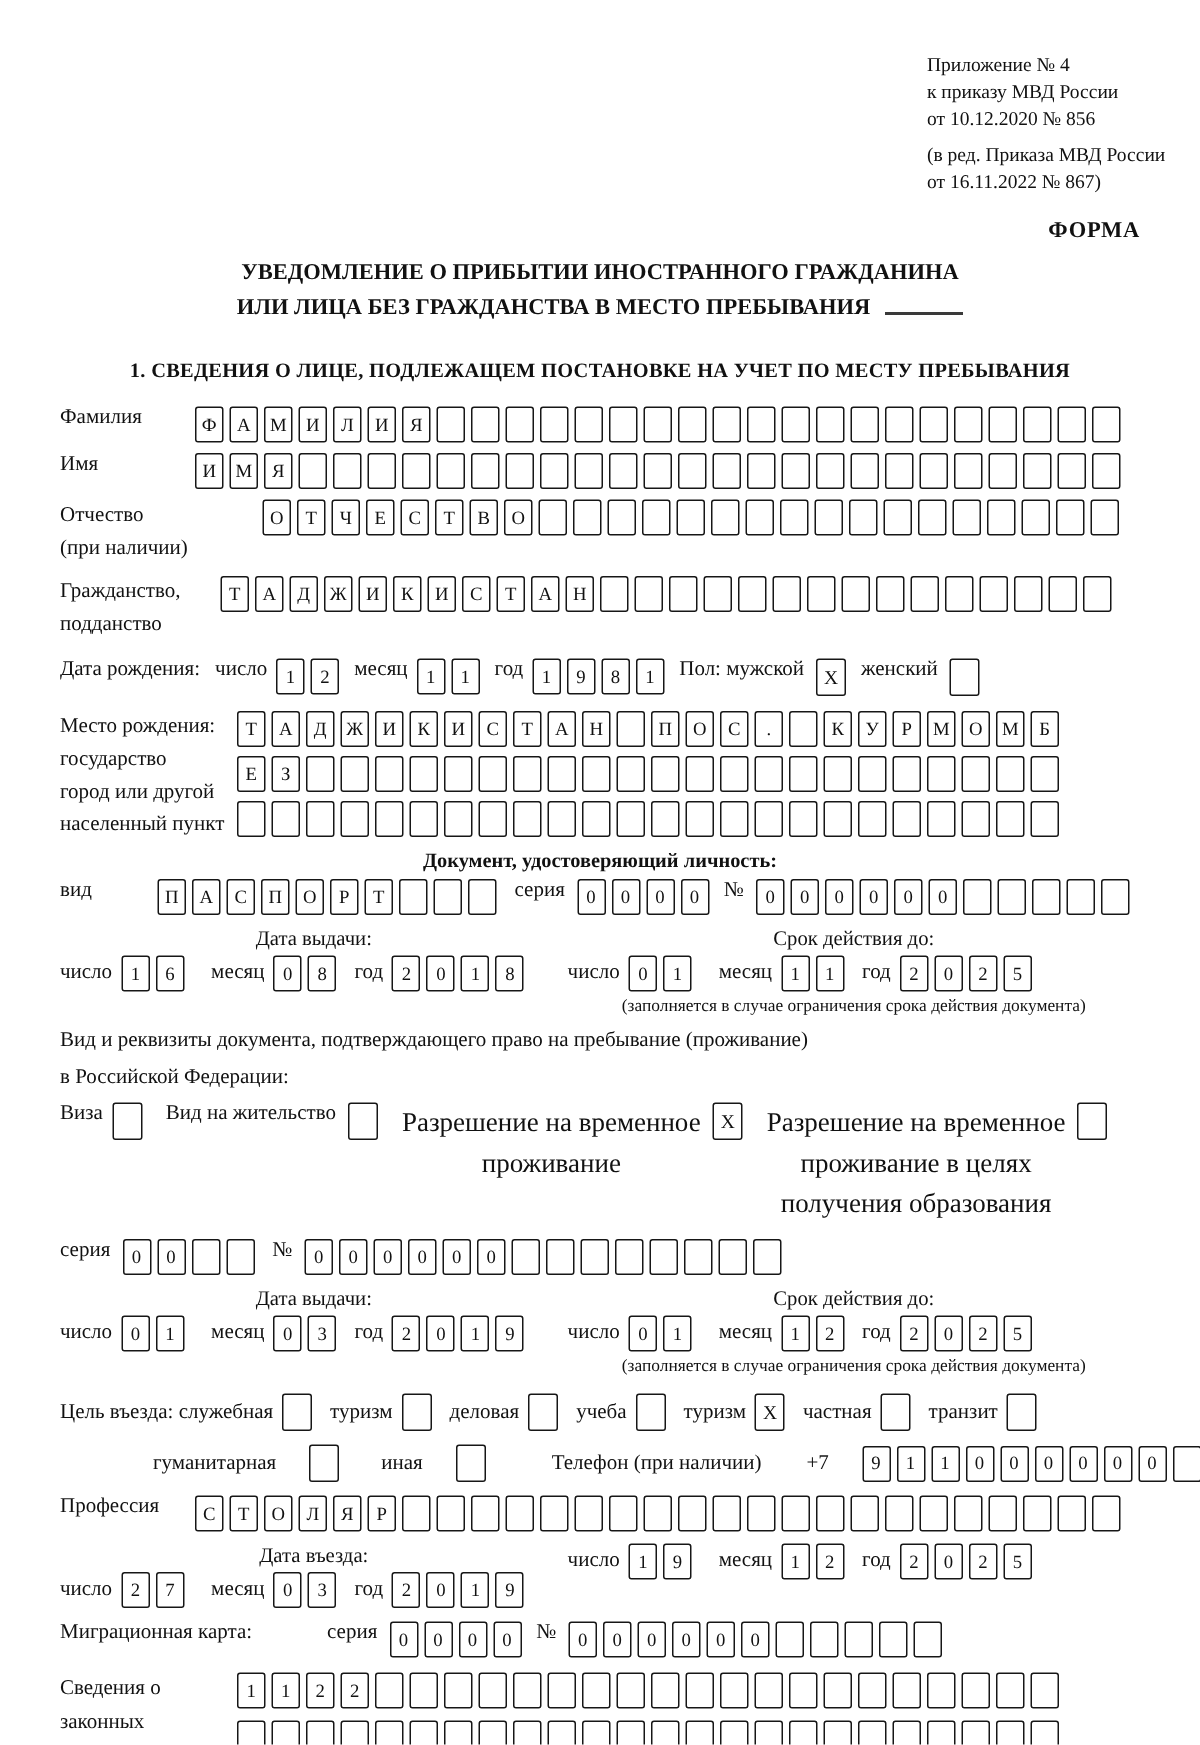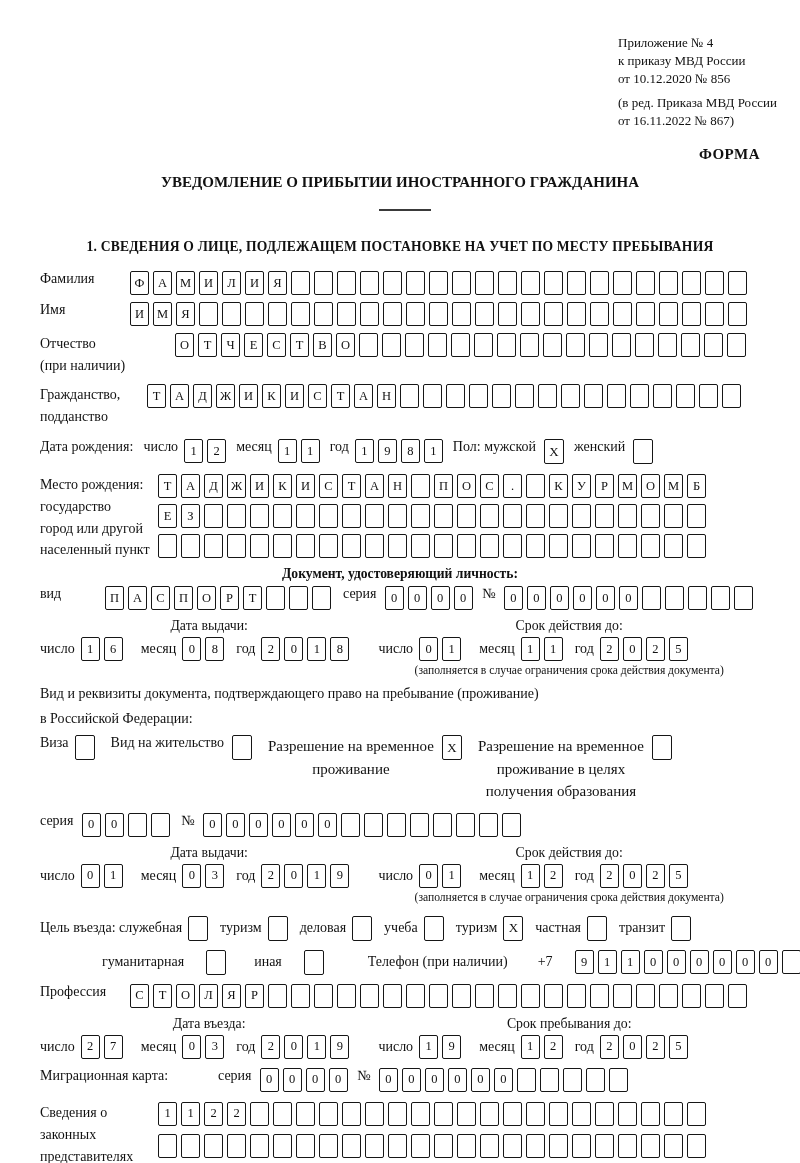--- a/index.html
+++ b/index.html
@@ -38,21 +38,21 @@
   .dates-col-l{flex:0 0 47%;}
   .dates-col-r{flex:1;}
   .dates-head{text-align:center;font-size:13.8px;margin-bottom:3px;}
   .date-line{display:flex;align-items:center;}
   .date-line .flabel{margin-right:6px;}
   .date-line .flabel + .cells{margin-right:8px;}
   .note{font-size:11.6px;text-align:center;margin-top:3px;white-space:nowrap;}
 
   .plain-line{font-size:14px;margin-top:9px;}
   .permit-row{display:flex;align-items:flex-start;margin-top:8px;}
-  .center-block{text-align:center;font-size:15px;line-height:1.5;}
+  .center-block{text-align:center;font-size:18px;line-height:1.5;}
 
   .purpose-row{display:flex;align-items:center;margin-top:12px;}
   .purpose-row .flabel{margin-right:6px;}
   .purpose-row .cbox{margin-right:12px;}
 
   .reps-row{display:flex;align-items:flex-start;margin-top:10px;}
 </style>
 </head>
 <body>
 
@@ -63,21 +63,21 @@
     <div>к приказу МВД России</div>
     <div>от 10.12.2020 № 856</div>
     <div class="gap">(в ред. Приказа МВД России</div>
     <div>от 16.11.2022 № 867)</div>
   </div>
 
   <div class="forma">ФОРМА</div>
 
   <div class="title">
     <div>УВЕДОМЛЕНИЕ О ПРИБЫТИИ ИНОСТРАННОГО ГРАЖДАНИНА</div>
-    <div><span class="blank-line"></span></div>
+    <div><span>ИЛИ ЛИЦА БЕЗ ГРАЖДАНСТВА В МЕСТО ПРЕБЫВАНИЯ</span><span class="blank-line"></span></div>
   </div>
 
   <div class="section-heading">1. СВЕДЕНИЯ О ЛИЦЕ, ПОДЛЕЖАЩЕМ ПОСТАНОВКЕ НА УЧЕТ ПО МЕСТУ ПРЕБЫВАНИЯ</div>
 
   <div class="row" style="margin-top:16px;">
     <span class="flabel w90">Фамилия</span>
     <span class="cells">
         <span class="cell">Ф</span>
         <span class="cell">А</span>
         <span class="cell">М</span>
@@ -595,21 +595,20 @@
         <span class="flabel">год</span>
         <span class="cells">
             <span class="cell">2</span>
             <span class="cell">0</span>
             <span class="cell">1</span>
             <span class="cell">9</span>
           </span>
       </div>
     </div>
     <div class="dates-col-r">
-      <div class="dates-head">Срок пребывания до:</div>
       <div class="date-line">
         <span class="flabel">число</span>
         <span class="cells">
             <span class="cell">1</span>
             <span class="cell">9</span>
           </span>
         <span class="flabel ml6">месяц</span>
         <span class="cells">
             <span class="cell">1</span>
             <span class="cell">2</span>

